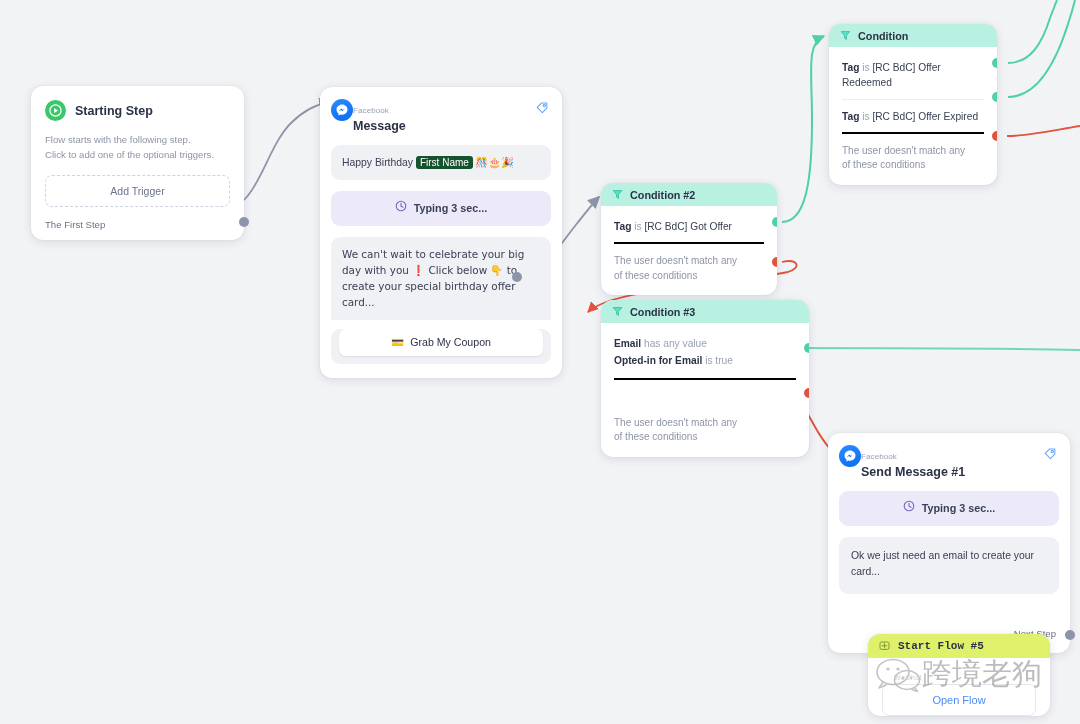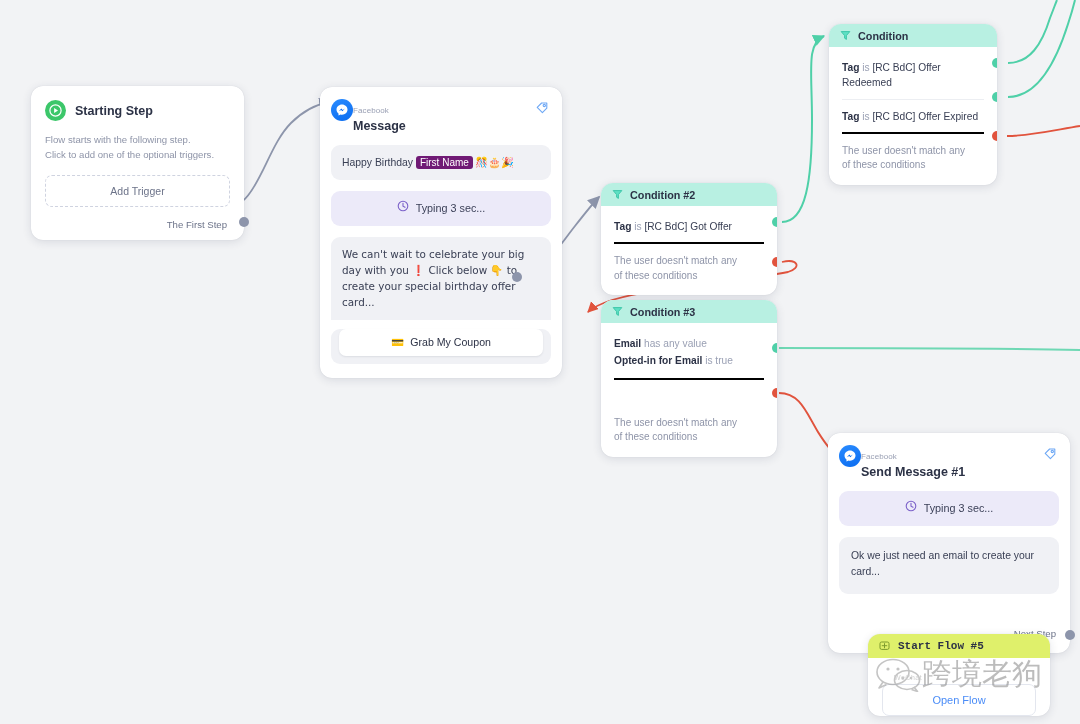--- a/index.html
+++ b/index.html
@@ -20,39 +20,39 @@
   #starting-step{left:31px;top:86px;width:185px;padding:14px 14px 10px;}
   .ss-head{display:flex;align-items:center;gap:9px;}
   .play-badge{width:21px;height:21px;border-radius:50%;background:#3cc76a;
       display:flex;align-items:center;justify-content:center;flex:0 0 auto;}
   .play-badge svg{display:block;}
   .ss-title{font-size:12.5px;color:#2c3246;font-weight:600;}
   .ss-desc{margin-top:12px;font-size:9.6px;line-height:1.55;color:#8e94a8;}
   .add-trigger{margin-top:12px;height:30px;border:1px dashed #cfd3e0;border-radius:7px;
       display:flex;align-items:center;justify-content:center;
       font-size:10.5px;color:#6c7389;background:#fff;}
-  .ss-foot{margin-top:12px;text-align:right;font-size:9.6px;color:#6c7389;padding-right:3px;}
+  .ss-foot{margin-top:12px;text-align:left;font-size:9.6px;color:#6c7389;padding-right:3px;}
 
   
   .msg-node{padding:12px 11px 14px;}
   .msg-head{display:flex;align-items:flex-start;position:relative;}
   .fb-icon{width:22px;height:22px;border-radius:50%;flex:0 0 auto;
       background:linear-gradient(160deg,#2a8bff 0%,#0a6cf0 100%);
       display:flex;align-items:center;justify-content:center;}
   .fb-icon svg{display:block;}
   .head-texts{line-height:1.15;}
   .head-sub{font-size:8px;color:#9aa0b4;letter-spacing:.1px;}
   .head-title{font-size:12.5px;color:#2c3246;font-weight:600;margin-top:2px;}
   .tag-icon{position:absolute;right:2px;top:1px;}
 
   .bubble{margin-top:11px;background:#f0f1f5;border-radius:9px;
       padding:9px 11px;font-size:10.4px;color:#3a4055;line-height:1.55;}
   .bubble.typing{background:#eceaf9;text-align:center;color:#4a4a66;padding:9px 11px;}
-  .typing-inner{display:inline-flex;align-items:center;gap:7px;font-size:10.8px;color:#3a3f57;}
-  .var-chip{background:#701a75;color:#fff;border-radius:3px;padding:1px 4px;font-size:10px;}
+  .typing-inner{display:inline-flex;align-items:center;gap:7px;font-size:10.8px;color:#3a3f57;font-weight:bold;}
+  .var-chip{background:#14532d;color:#fff;border-radius:3px;padding:1px 4px;font-size:10px;}
   .emo{font-family:"DejaVu Sans",sans-serif;}
 
   .cta-wrap{margin-top:9px;background:#f0f1f5;border-radius:9px;padding:0 8px 8px;}
   .cta-btn{background:#fff;border-radius:7px;height:27px;display:flex;align-items:center;
       justify-content:center;font-size:10.6px;color:#2c3246;gap:6px;
       box-shadow:0 1px 2px rgba(36,45,71,.10);}
   .node-foot{margin-top:12px;text-align:right;font-size:9.6px;color:#6c7389;padding-right:3px;}
 
   
   .cond{overflow:hidden;}
@@ -242,21 +242,21 @@
       </div>
       <div class="fallback">
         <div>The user doesn't match any</div>
         <div>of these conditions</div>
       </div>
     </div>
     <span class="dot green" style="right:-5px;top:34px;"></span>
     <span class="dot red" style="right:-5px;top:74px;"></span>
   </div>
 
-  <div class="node cond" style="left:601px;top:300px;width:176px;">
+  <div class="node cond" style="left:601px;top:300px;width:208px;">
     <div class="cond-head">
       <span>
         <svg width="11" height="11" viewBox="0 0 11 11">
           <path d="M1.2,1.6 L9.8,1.6 L6.4,5.6 L6.4,9.4 L4.6,8.2 L4.6,5.6 Z" fill="#5fe0c4" stroke="#36c3a5" stroke-width=".9" stroke-linejoin="round"></path>
         </svg>
       </span>
       <span class="cond-title">Condition #3</span>
     </div>
     <div class="cond-body">
       <div class="cond-row multi">

